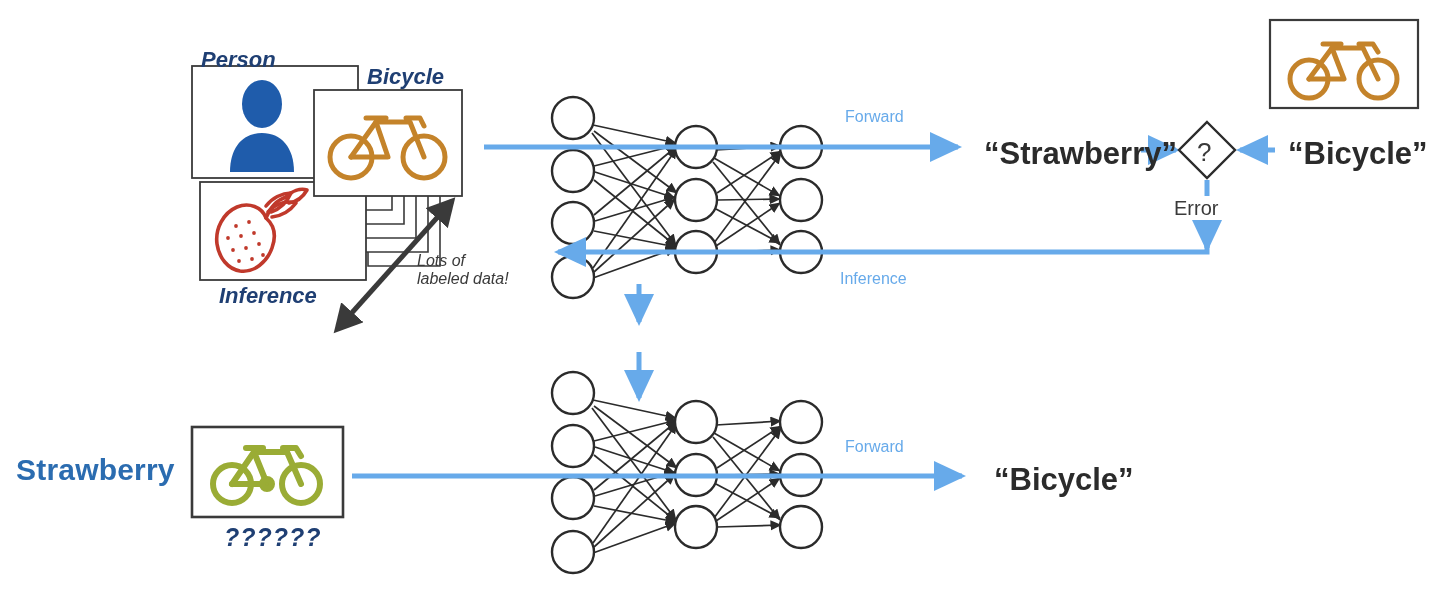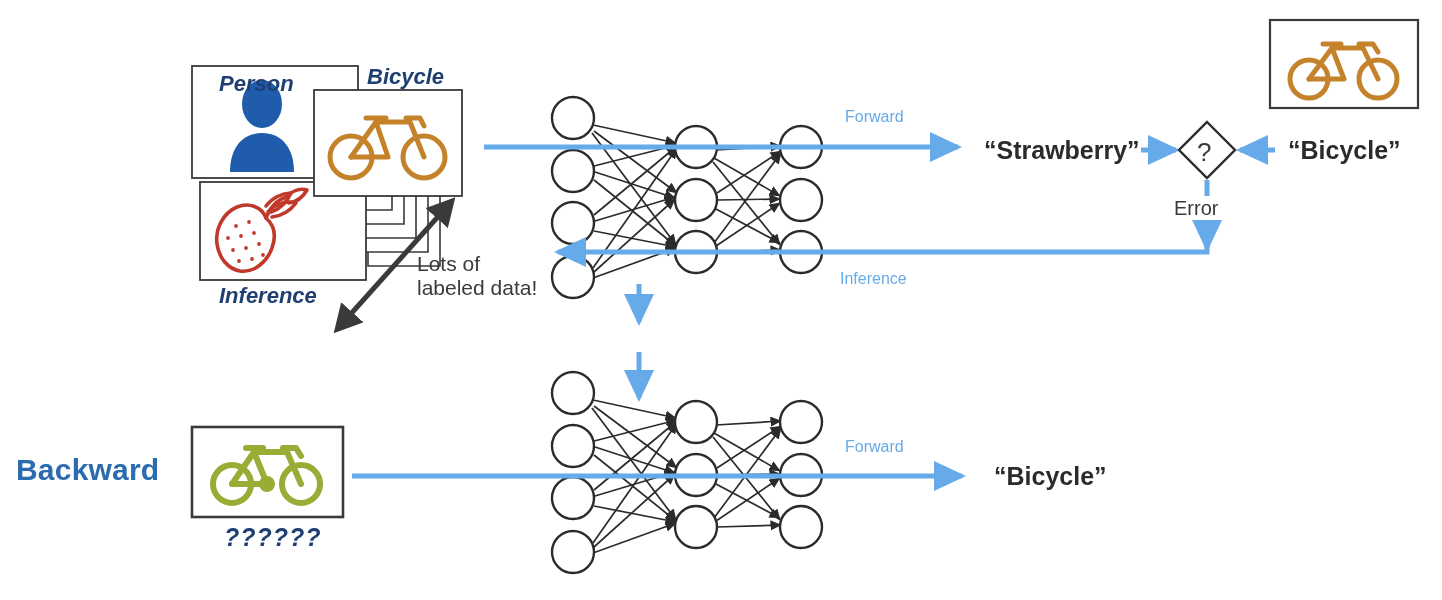--- a/index.html
+++ b/index.html
@@ -55,28 +55,29 @@
     color: #67aaea;
     font-size: 16px;
   }
   .dark-label {
     color: #3a3a3a;
     font-size: 20px;
   }
   .quote-label {
     color: #2b2b2b;
     font-weight: bold;
-    font-size: 25px;
+    font-size: 31px;
   }
   .lots-label {
     color: #3a3a3a;
-    font-size: 21px;
+    font-size: 16px;
     line-height: 1.15;
     white-space: pre-line;
     text-align: left;
+    font-style: italic;
   }
 </style>
 </head>
 <body>
 
 <div id="stage">
 
   <svg class="layer" viewBox="0 0 1442 600" xmlns="http://www.w3.org/2000/svg">
     <defs>
       <marker id="arrB" markerWidth="7" markerHeight="7" refX="5.6" refY="3" orient="auto">
@@ -279,21 +280,21 @@
         <circle cx="801" cy="422" r="21"></circle>
         <circle cx="801" cy="475" r="21"></circle>
         <circle cx="801" cy="527" r="21"></circle>
       </g>
     </g>
 
     <line x1="352" y1="476" x2="962" y2="476" stroke="#67aaea" stroke-width="5" marker-end="url(#arrB)"></line>
   </svg>
 
 
-  <div class="txt card-label" style="left:219px; top:49px;margin-top:24px;">Person</div>
+  <div class="txt card-label" style="left:201px; top:49px;">Person</div>
 
   <div class="txt card-label" style="left:367px; top:66px;">Bicycle</div>
 
   <div class="txt card-label" style="left:219px; top:285px;">Inference</div>
 
   <div class="txt lots-label" style="left:417px; top:252px;">Lots of
 labeled data!</div>
 
   <div class="txt flow-label" style="left:845px; top:109px;">Forward</div>
 
@@ -301,21 +302,21 @@
 
   <div class="txt quote-label" style="left:984px; top:138px;">“Strawberry”</div>
 
   <div class="txt quote-label" style="left:1288px; top:138px;">“Bicycle”</div>
 
   <div class="txt dark-label" style="left:1197px; top:139px; font-size:26px;">?</div>
 
   <div class="txt dark-label" style="left:1174px; top:198px;">Error</div>
 
 
-  <div class="txt stage-label" style="left:16px; top:455px;">Backward</div>
+  <div class="txt stage-label" style="left:16px; top:455px;">Strawberry</div>
 
   <div class="txt qmark-label" style="left:224px; top:525px;">??????</div>
 
   <div class="txt flow-label" style="left:845px; top:439px;">Forward</div>
 
   <div class="txt quote-label" style="left:994px; top:464px;">“Bicycle”</div>
 
 </div>
 
 </body></html>

